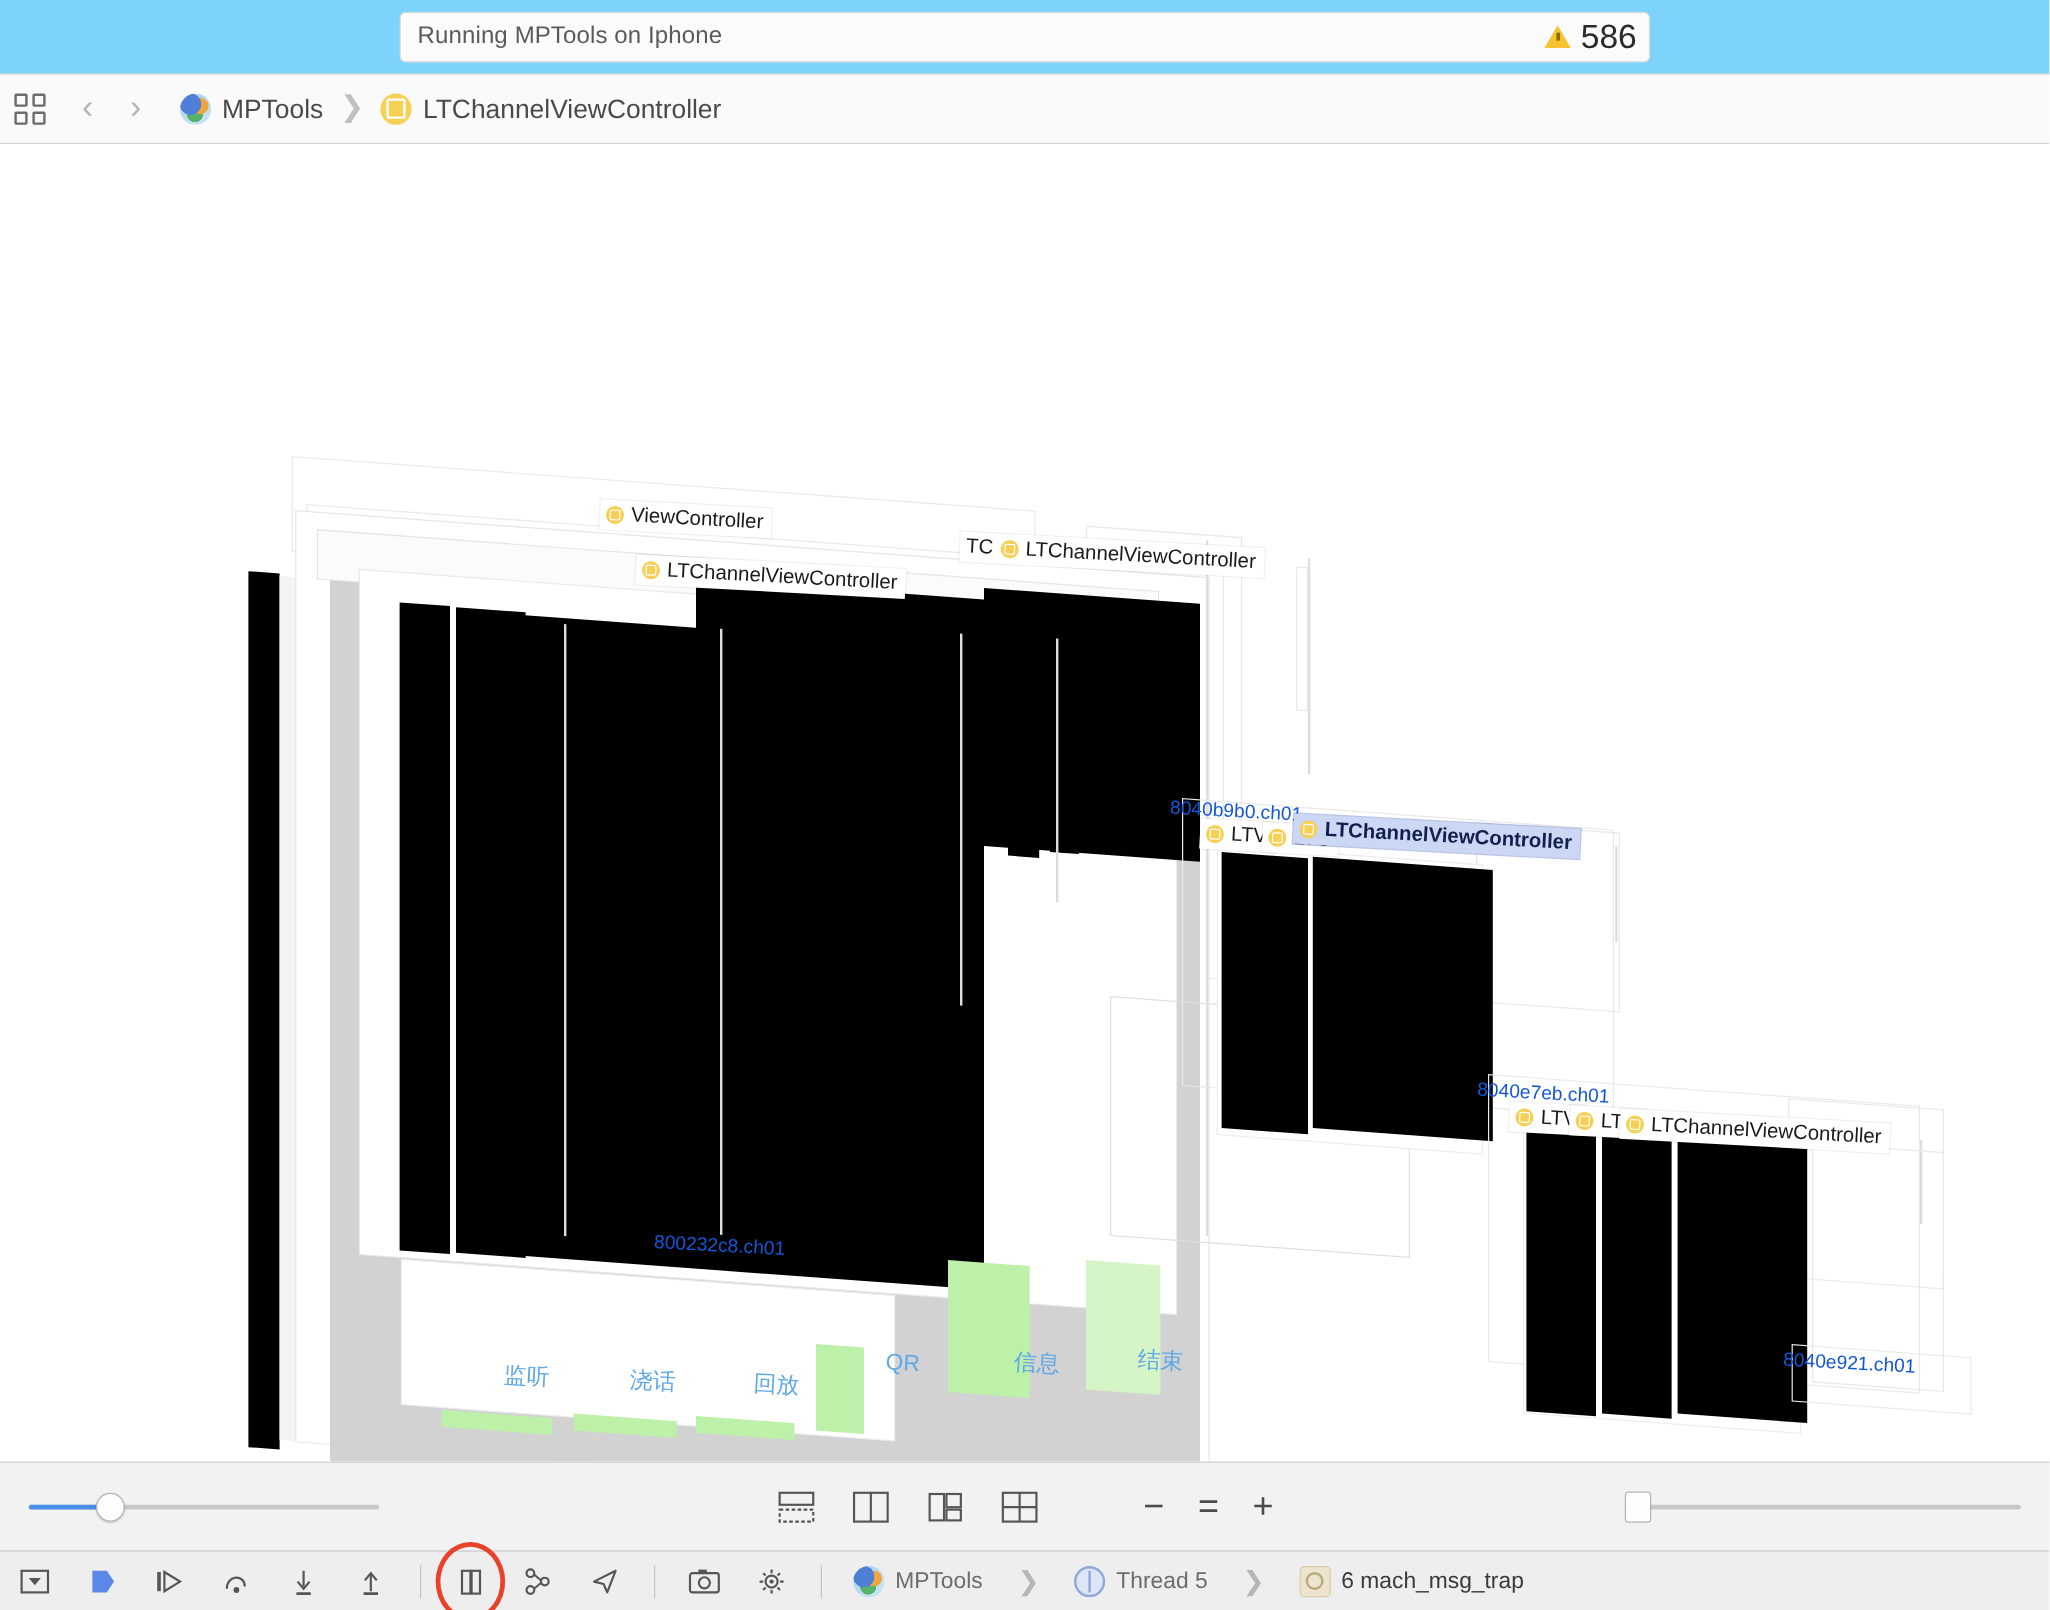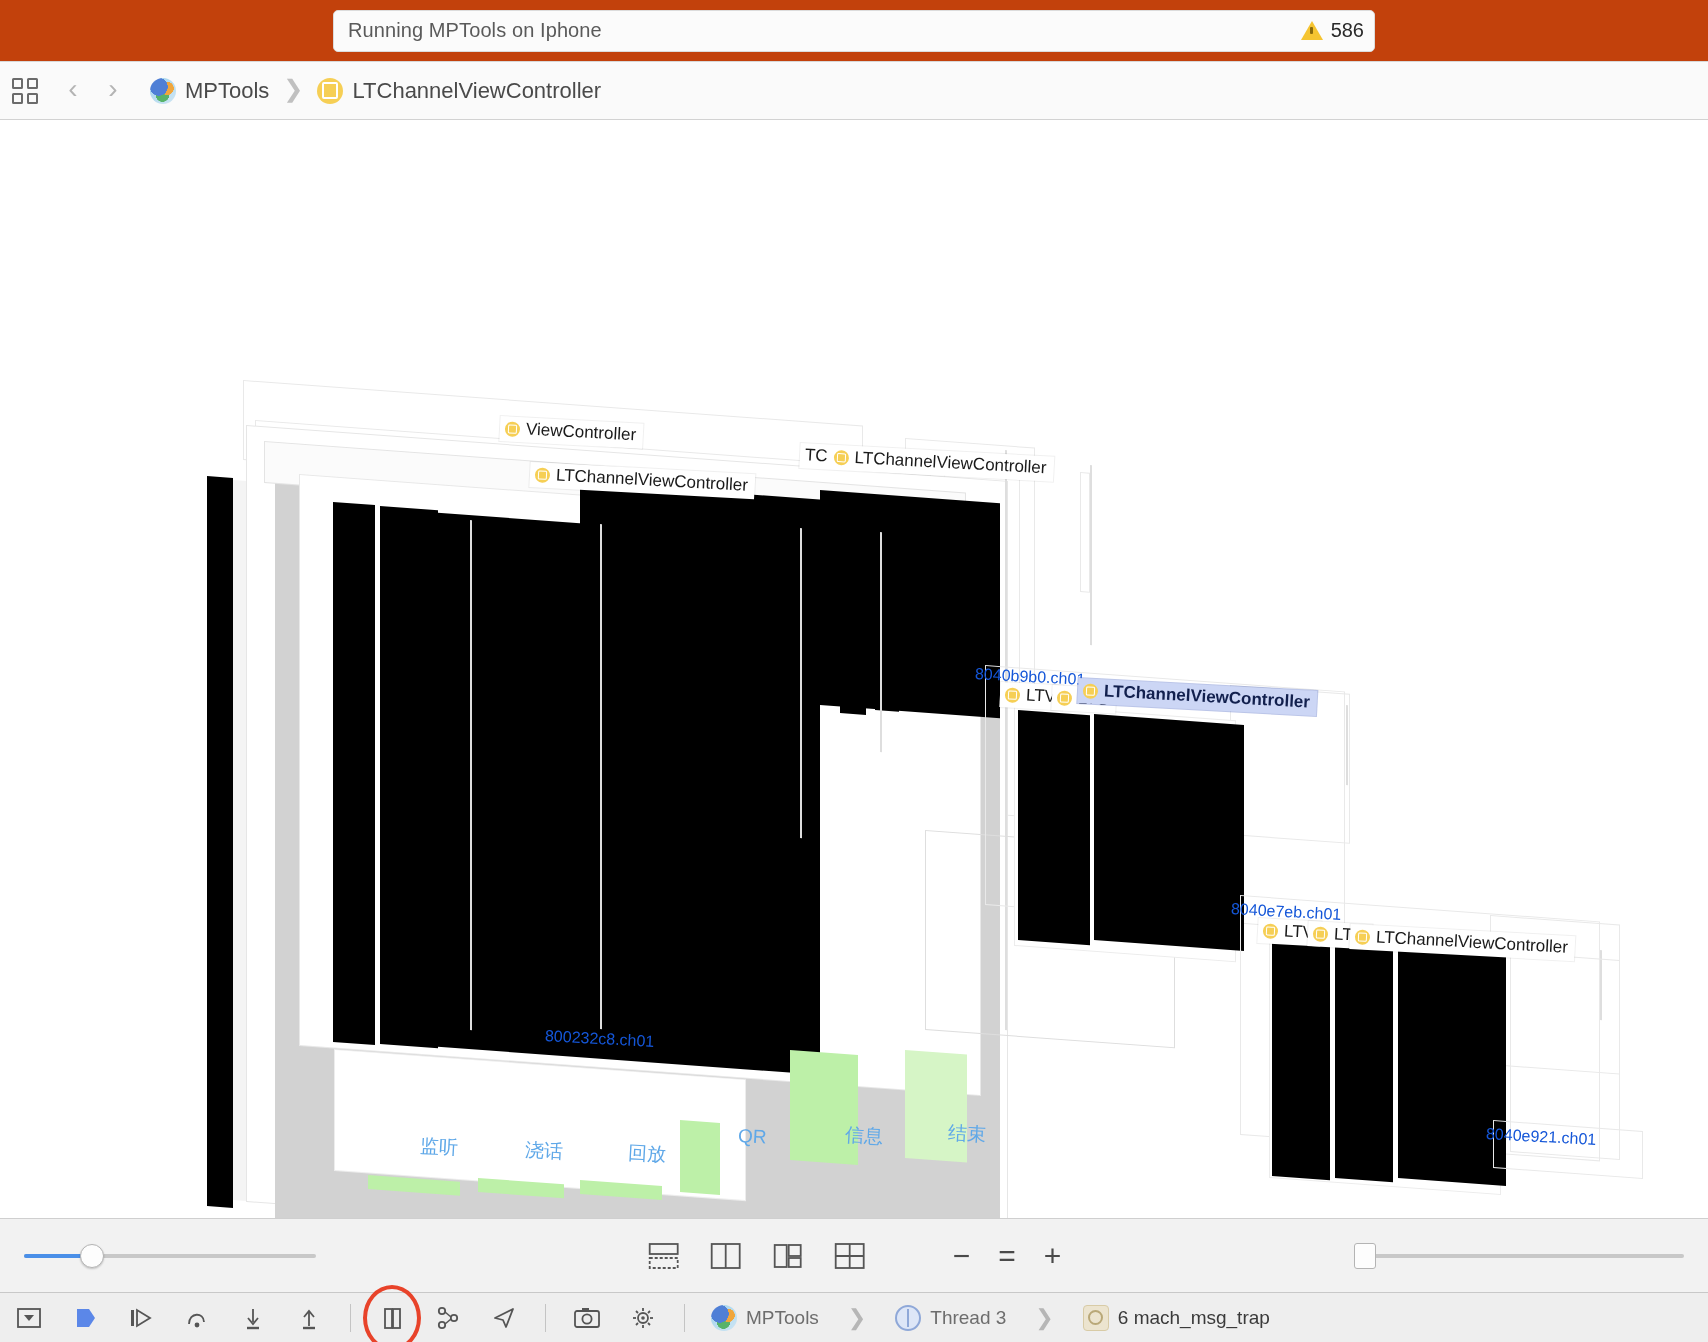--- a/index.html
+++ b/index.html
@@ -6,21 +6,21 @@
   html, body {
     width: 1708px; height: 1342px;
     font-family: "Liberation Sans", sans-serif;
     background: #ffffff;
     overflow: hidden;
   }
 
   
   .status-bar {
     height: 62px;
-    background: #c2410c;
+    background: #7dd3fc;
     border-bottom: 1px solid #d8d8d8;
     display: flex;
     align-items: center;
     justify-content: center;
     position: relative;
   }
   .status-field {
     width: 1042px;
     height: 42px;
     background: #fbfbfb;
@@ -51,21 +51,21 @@
     position: relative;
   }
   .warn-tri::after {
     content: "";
     position: absolute;
     left: -1.5px; top: 6px;
     width: 3px; height: 7px;
     background: #8a6a0c;
     border-radius: 1px;
   }
-  .warn-count { font-size: 20px; color: #2a2a2a; }
+  .warn-count { font-size: 28px; color: #2a2a2a; }
 
   
   .jump-bar {
     height: 58px;
     background: #fafafa;
     border-bottom: 1px solid #d2d2d2;
     display: flex;
     align-items: center;
     padding: 0 12px;
     gap: 6px;
@@ -581,20 +581,20 @@
 
   <span class="dsep"></span>
 
   <span class="dbread">
     <span class="icon-proj"></span>
     <span class="dbread-text">MPTools</span>
   </span>
   <span class="dbread-sep">❯</span>
   <span class="dbread">
     <span class="thread-icon"></span>
-    <span class="dbread-text">Thread 3</span>
+    <span class="dbread-text">Thread 5</span>
   </span>
   <span class="dbread-sep">❯</span>
   <span class="dbread">
     <span class="frame-icon"></span>
     <span class="dbread-text" style="color:#3a3a3a;">6 mach_msg_trap</span>
   </span>
 </div>
 
 </body></html>

